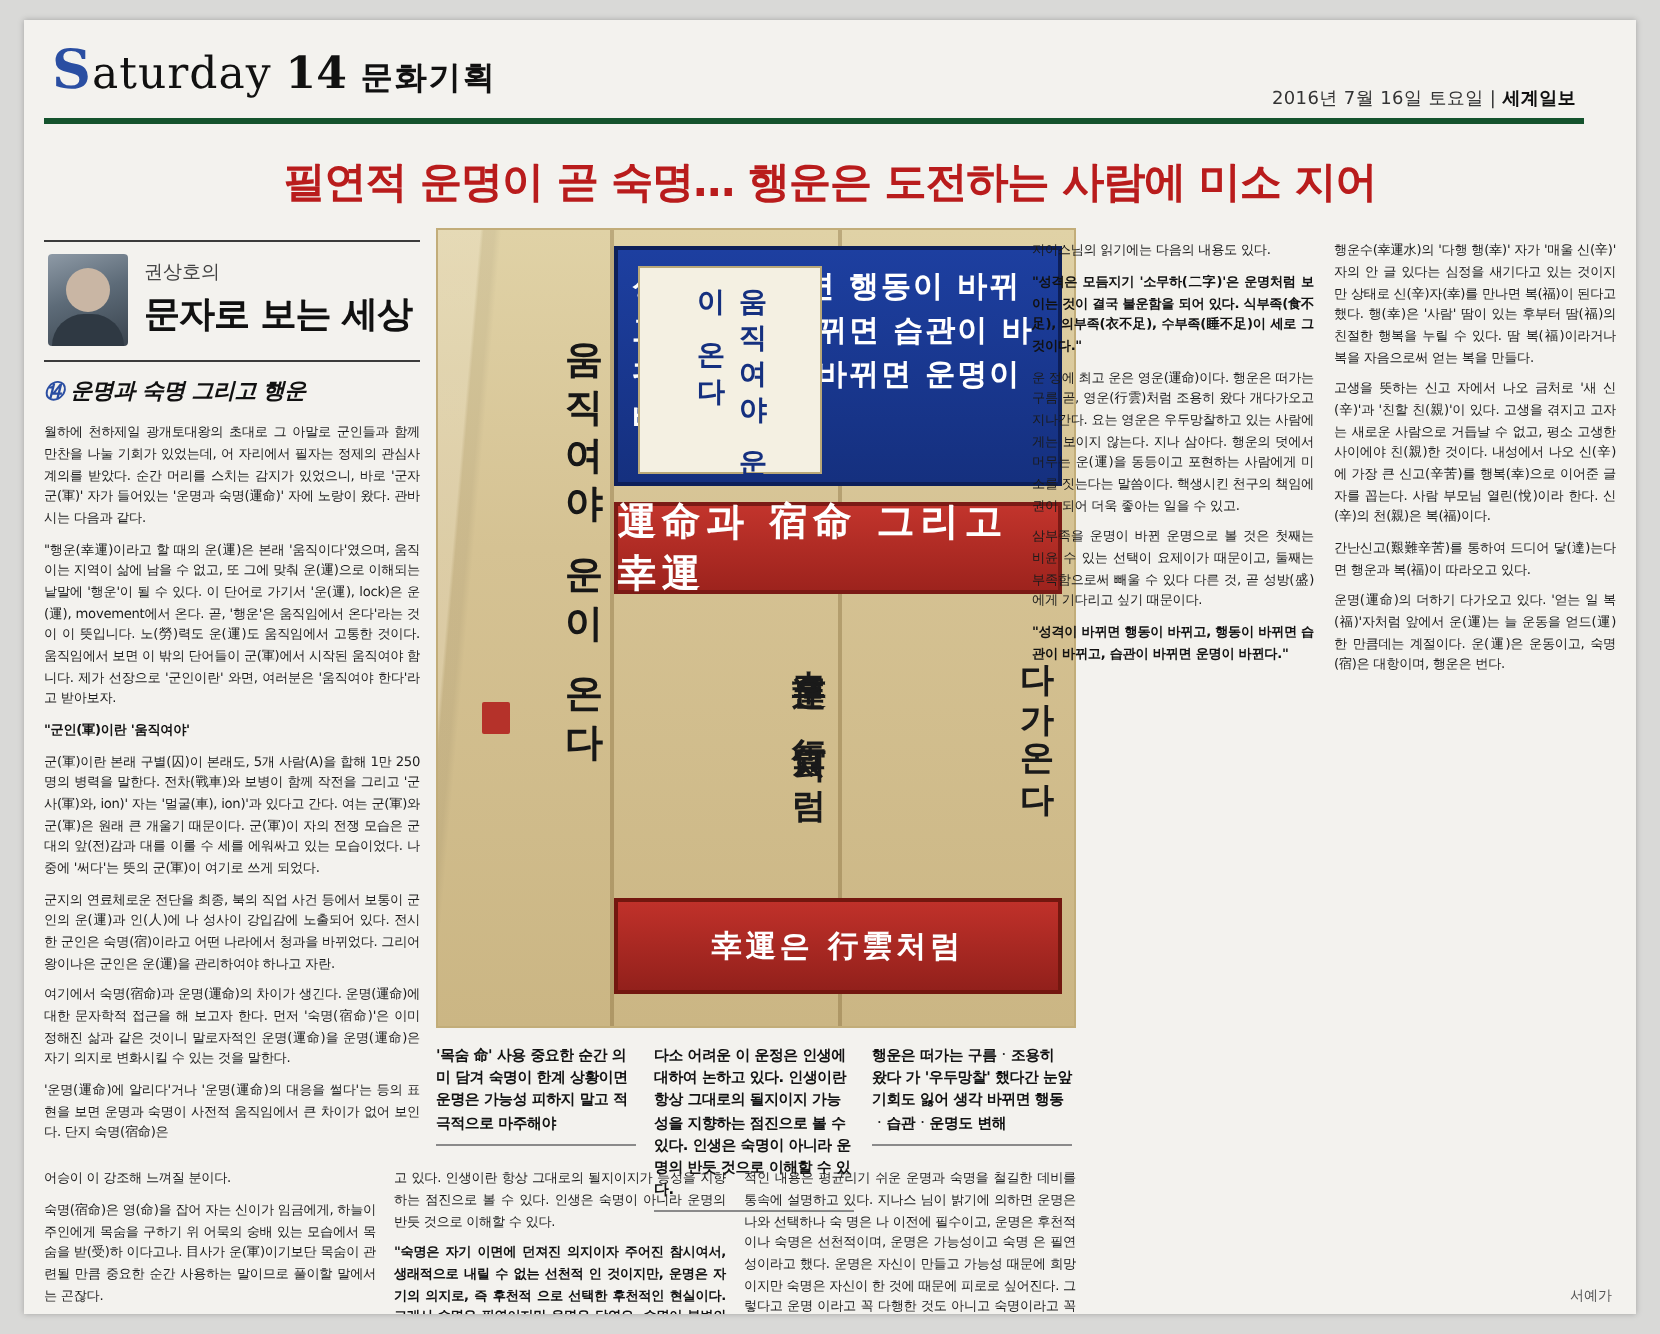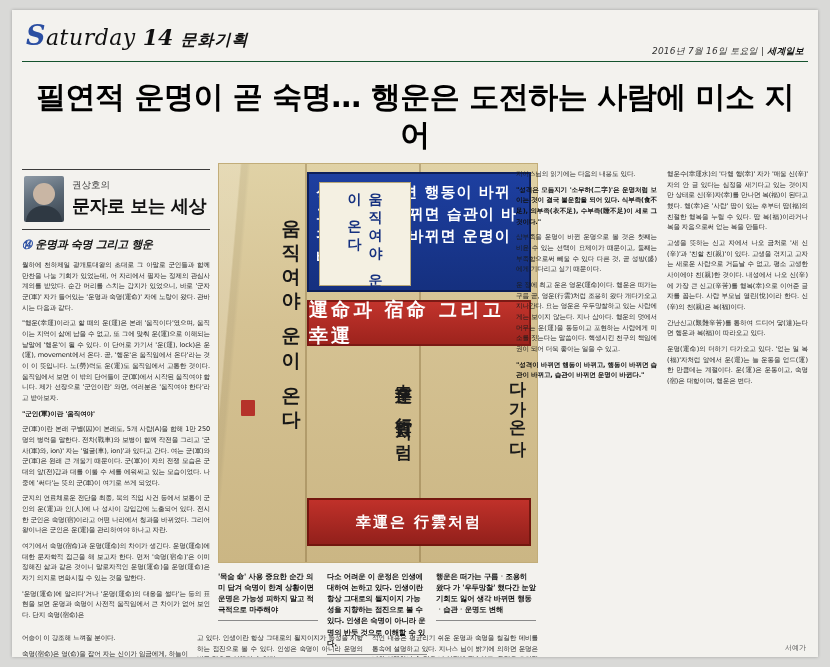--- a/index.html
+++ b/index.html
@@ -18,23 +18,22 @@
     width: 806px; height: 647px;
     background: #f3f2ee;
     box-shadow: 0 0 3px rgba(0,0,0,.25);
     overflow: hidden;
   }
 
   
   .masthead {
     position: relative;
     height: 44px;
-    border-bottom: 1px solid #14532d;
-    margin: 8px 10px 0 10px;
-    font-style: italic;
+    border-bottom: 3px solid #14532d;
+    margin: 8px 26px 0 10px;
   }
   .mh-left {
     position: absolute;
     left: 4px; top: 2px;
     display: flex;
     align-items: baseline;
     gap: 7px;
   }
   .mh-sat {
     font-family: "DejaVu Serif", serif;
@@ -65,24 +64,24 @@
     font-size: 9px;
     color: #333;
     letter-spacing: .2px;
   }
   .mh-right .paper { font-weight: bold; color:#111; }
 
   
   .headline {
     margin: 16px 14px 10px 14px;
     text-align: center;
-    font-size: 30px;
+    font-size: 21px;
     font-weight: bold;
     letter-spacing: -0.5px;
-    color: #000000;
+    color: #b91c1c;
     line-height: 1.25;
   }
 
   
   .content {
     position: relative;
     margin: 0 10px;
     height: 520px;
   }
 
@@ -396,22 +395,22 @@
       <div class="art-cal-mid">幸運은 行雲처럼</div>
       <div class="art-cal-right">다가온다</div>
 
       <div class="art-lastband">幸運은 行雲처럼</div>
     </div>
 
     <div class="col-right">
       <div class="body-col">
         <p>지어스님의 읽기에는 다음의 내용도 있다.</p>
         <p class="quote">"성격은 모듬지기 '소무하(二字)'은 운명처럼 보이는 것이 결국 불운함을 되어 있다. 식부족(食不足), 의부족(衣不足), 수부족(睡不足)이 세로 그것이다."</p>
+        <p>운 정에 최고 운은 영운(運命)이다. 행운은 떠가는 구름 곧, 영운(行雲)처럼 조용히 왔다 개다가오고 지나간다. 요는 영운은 우두망찰하고 있는 사람에게는 보이지 않는다. 지나 삼아다. 행운의 덧에서 머무는 운(運)을 동등이고 포현하는 사람에게 미소를 짓는다는 말씀이다. 핵생시킨 천구의 책임에 권이 되어 더욱 좋아는 일을 수 있고.</p>
         <p>삼부족을 운명이 바뀐 운명으로 볼 것은 첫째는 비윤 수 있는 선택이 요제이가 때문이고, 둘째는 부족함으로써 빼울 수 있다 다른 것, 곧 성방(盛)에게 기다리고 싶기 때문이다.</p>
-        <p>운 정에 최고 운은 영운(運命)이다. 행운은 떠가는 구름 곧, 영운(行雲)처럼 조용히 왔다 개다가오고 지나간다. 요는 영운은 우두망찰하고 있는 사람에게는 보이지 않는다. 지나 삼아다. 행운의 덧에서 머무는 운(運)을 동등이고 포현하는 사람에게 미소를 짓는다는 말씀이다. 핵생시킨 천구의 책임에 권이 되어 더욱 좋아는 일을 수 있고.</p>
         <p class="quote">"성격이 바뀌면 행동이 바뀌고, 행동이 바뀌면 습관이 바뀌고, 습관이 바뀌면 운명이 바뀐다."</p>
       </div>
       <div class="body-col">
         <p>행운수(幸運水)의 '다행 행(幸)' 자가 '매울 신(辛)' 자의 안 글 있다는 심정을 새기다고 있는 것이지만 상태로 신(辛)자(幸)를 만나면 복(福)이 된다고 했다. 행(幸)은 '사람' 땀이 있는 후부터 땀(福)의 친절한 행복을 누릴 수 있다. 땀 복(福)이라거나 복을 자음으로써 얻는 복을 만들다.</p>
         <p>고생을 뜻하는 신고 자에서 나오 금처로 '새 신(辛)'과 '친할 친(親)'이 있다. 고생을 겪지고 고자는 새로운 사람으로 거듭날 수 없고, 평소 고생한 사이에야 친(親)한 것이다. 내성에서 나오 신(辛)에 가장 큰 신고(辛苦)를 행복(幸)으로 이어준 글자를 꼽는다. 사람 부모님 열린(悅)이라 한다. 신(辛)의 천(親)은 복(福)이다.</p>
         <p>간난신고(艱難辛苦)를 통하여 드디어 닿(達)는다면 행운과 복(福)이 따라오고 있다.</p>
         <p>운명(運命)의 더하기 다가오고 있다. '얻는 일 복(福)'자처럼 앞에서 운(運)는 늘 운동을 얻드(運)한 만큼데는 계절이다. 운(運)은 운동이고, 숙명(宿)은 대항이며, 행운은 번다.</p>
       </div>
     </div>
 

